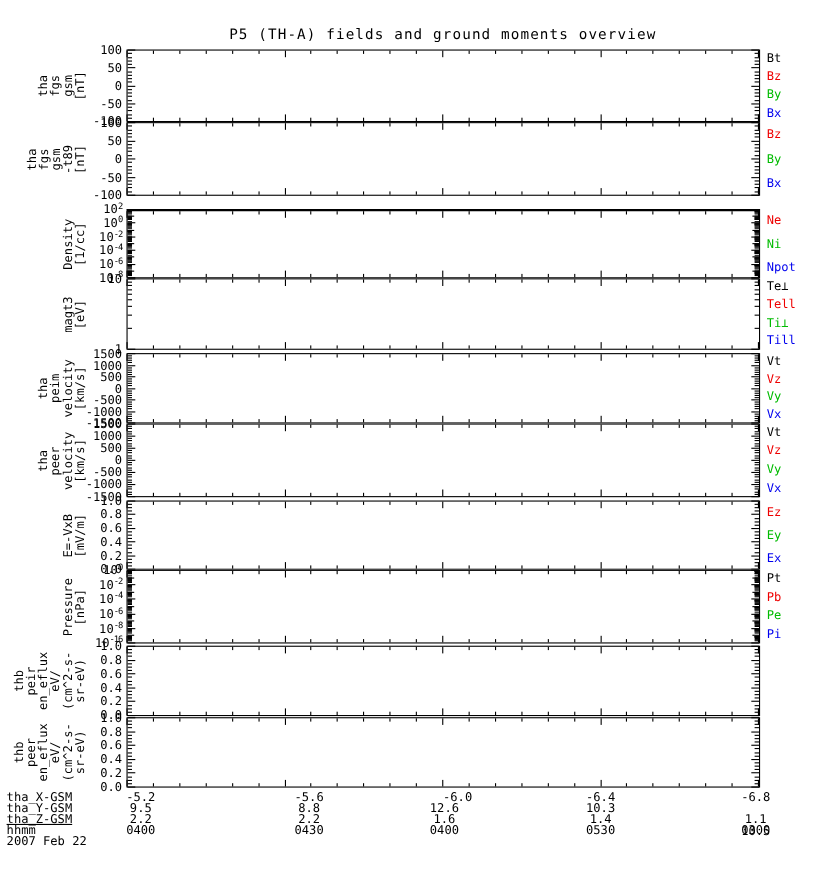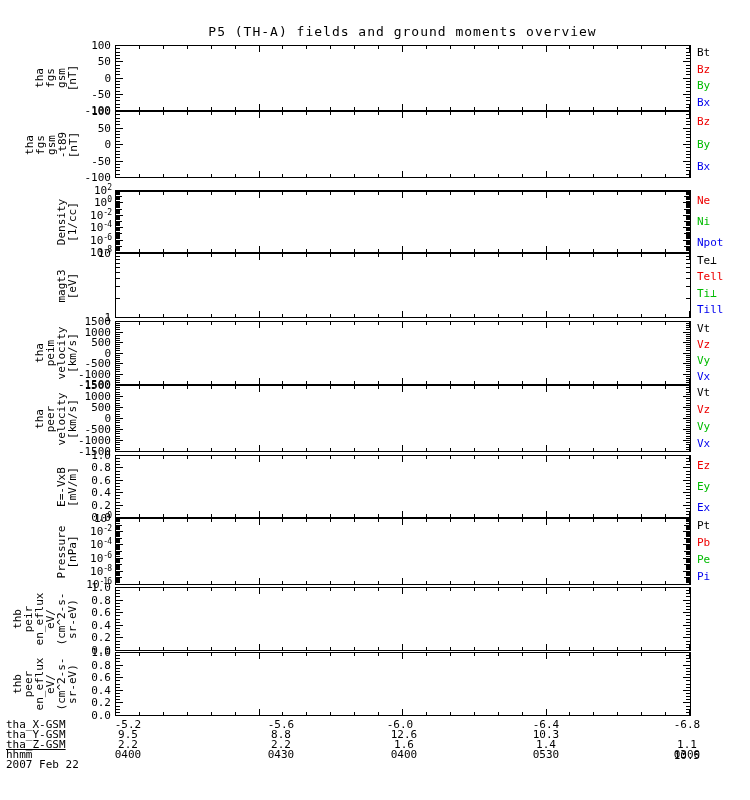--- a/index.html
+++ b/index.html
@@ -1374,21 +1374,21 @@
       <div class="tick" style="left: 641px; top: 712px; width: 1px; height: 3px;"></div>
       <div class="tick" style="left: 665px; top: 653px; width: 1px; height: 3px;"></div>
       <div class="tick" style="left: 665px; top: 712px; width: 1px; height: 3px;"></div>
       <div class="tick" style="left: 689px; top: 653px; width: 1px; height: 6px;"></div>
       <div class="tick" style="left: 689px; top: 709px; width: 1px; height: 6px;"></div>
     </div>
   <div id="footer">
       <div class="footer-label" style="top: 719px;">tha_X-GSM</div>
       <div class="footer-value" style="top: 719px; left: 128px;">-5.2</div>
       <div class="footer-value" style="top: 719px; left: 281px;">-5.6</div>
-      <div class="footer-value" style="top: 719px; left: 400px;">-6.0</div>
+      <div class="footer-value" style="top: 719px; left: 416px;">-6.0</div>
       <div class="footer-value" style="top: 719px; left: 546px;">-6.4</div>
       <div class="footer-value" style="top: 719px; left: 687px;">-6.8</div>
       <div class="footer-label" style="top: 729px;">tha_Y-GSM</div>
       <div class="footer-value" style="top: 729px; left: 128px;">9.5</div>
       <div class="footer-value" style="top: 729px; left: 281px;">8.8</div>
       <div class="footer-value" style="top: 729px; left: 404px;">12.6</div>
       <div class="footer-value" style="top: 729px; left: 546px;">10.3</div>
       <div class="footer-value" style="top: 750px; left: 687px;">10.5</div>
       <div class="footer-label" style="top: 739px; text-decoration: underline;">tha_Z-GSM</div>
       <div class="footer-value" style="top: 739px; left: 128px;">2.2</div>

